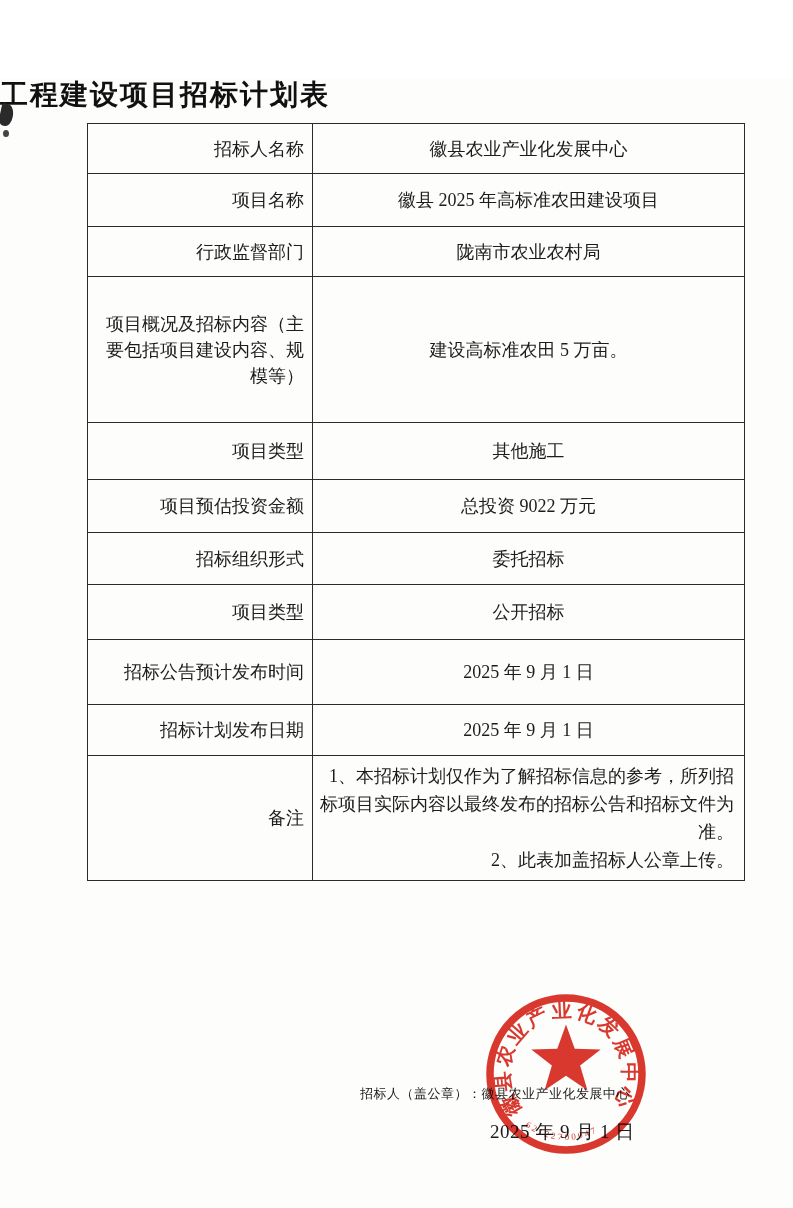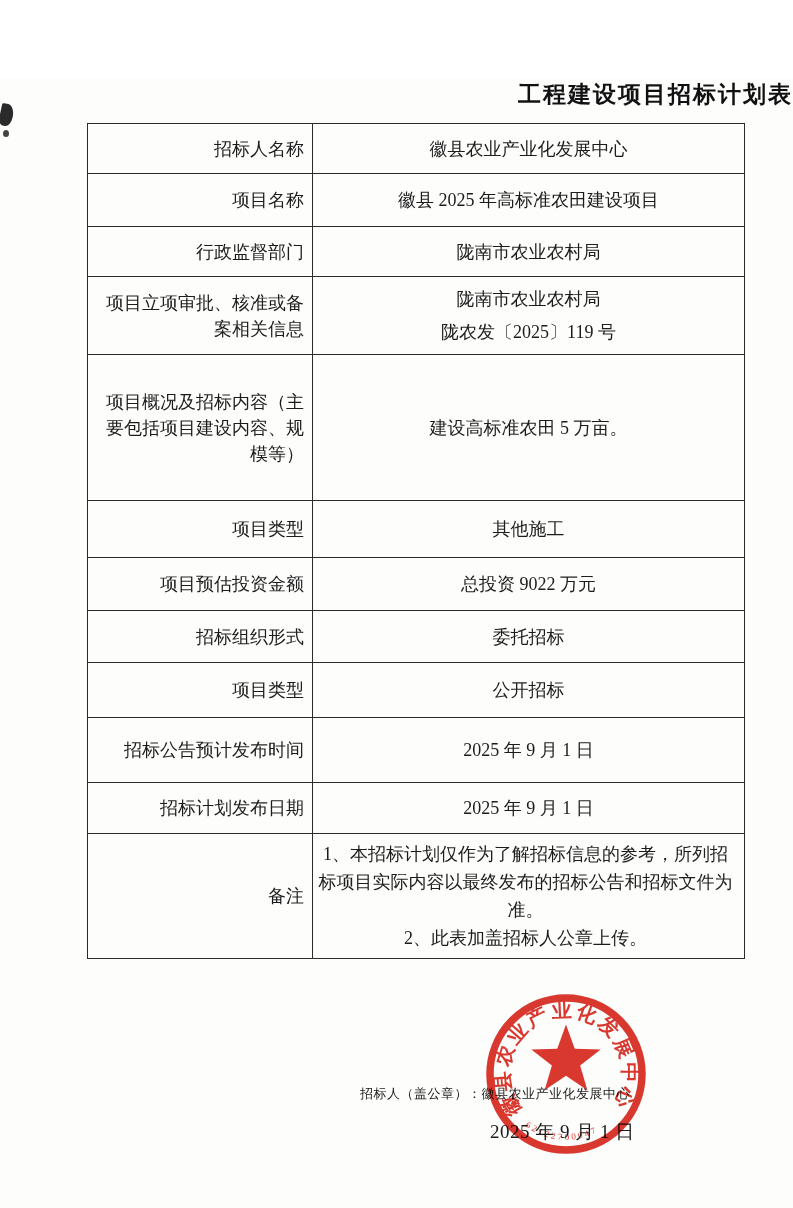--- a/index.html
+++ b/index.html
@@ -6,35 +6,35 @@
   body{
     width:793px;height:1208px;background:#ffffff;overflow:hidden;
     font-family:"Liberation Serif","DejaVu Serif",serif;
     color:#1c1c1c;position:relative;
   }
   .page{position:relative;width:793px;height:1208px;background:#fdfdfc;}
   .speck{position:absolute;left:0px;top:26px;width:13px;height:22px;background:#2a2a2a;
     border-radius:2px 60% 50% 40%;transform:rotate(12deg);}
   .speck2{position:absolute;left:3px;top:52px;width:6px;height:7px;background:#444;border-radius:50%;}
   .doc-title{
-    margin:78px 0 0 0;text-align:right;font-size:23px;font-weight:700;
+    margin:78px 0 0 0;text-align:left;font-size:28px;font-weight:700;
     letter-spacing:2px;line-height:34px;color:#111;
   }
   table.main{
     border-collapse:collapse;table-layout:fixed;
     margin:11px 0 0 87px;width:623px;
   }
   table.main td{
     border:1.6px solid #2b2b2b;vertical-align:middle;
     font-size:18px;line-height:26px;padding:2px 8px;
     overflow:hidden;
   }
   td.lbl{width:208px;text-align:right;}
   td.val{width:415px;text-align:center;}
-  td.val.left{text-align:center;padding:6px 10px 6px 4px;}
+  td.val.left{text-align:right;padding:6px 10px 6px 4px;}
   .vline{margin:7px 0;}
   .remark-line{margin:0;line-height:28px;}
   .footer-sign{position:absolute;left:360px;top:1007px;font-size:13px;letter-spacing:.5px;white-space:nowrap;}
   .footer-date{position:absolute;left:490px;top:1041px;font-size:19px;letter-spacing:.5px;white-space:nowrap;}
   .seal{
     position:absolute;left:464px;top:894px;width:204px;height:204px;
     mix-blend-mode:multiply;opacity:.92;pointer-events:none;
   }
   .seal text{font-family:"Liberation Serif","DejaVu Serif",serif;}
 </style>
@@ -54,27 +54,20 @@
         <td class="lbl">招标人名称</td>
         <td class="val">徽县农业产业化发展中心</td>
       </tr>
       <tr style="height:53px">
         <td class="lbl">项目名称</td>
         <td class="val">徽县 2025 年高标准农田建设项目</td>
       </tr>
       <tr style="height:50px">
         <td class="lbl">行政监督部门</td>
         <td class="val">陇南市农业农村局</td>
-      </tr>
-      <tr style="height:70px">
-        <td class="lbl">项目立项审批、核准或备案相关信息</td>
-        <td class="val">
-          <div class="vline">陇南市农业农村局</div>
-          <div class="vline">陇农发〔2025〕119 号</div>
-        </td>
       </tr>
       <tr style="height:146px">
         <td class="lbl">项目概况及招标内容（主要包括项目建设内容、规模等）</td>
         <td class="val">建设高标准农田 5 万亩。</td>
       </tr>
       <tr style="height:57px">
         <td class="lbl">项目类型</td>
         <td class="val">其他施工</td>
       </tr>
       <tr style="height:53px">

